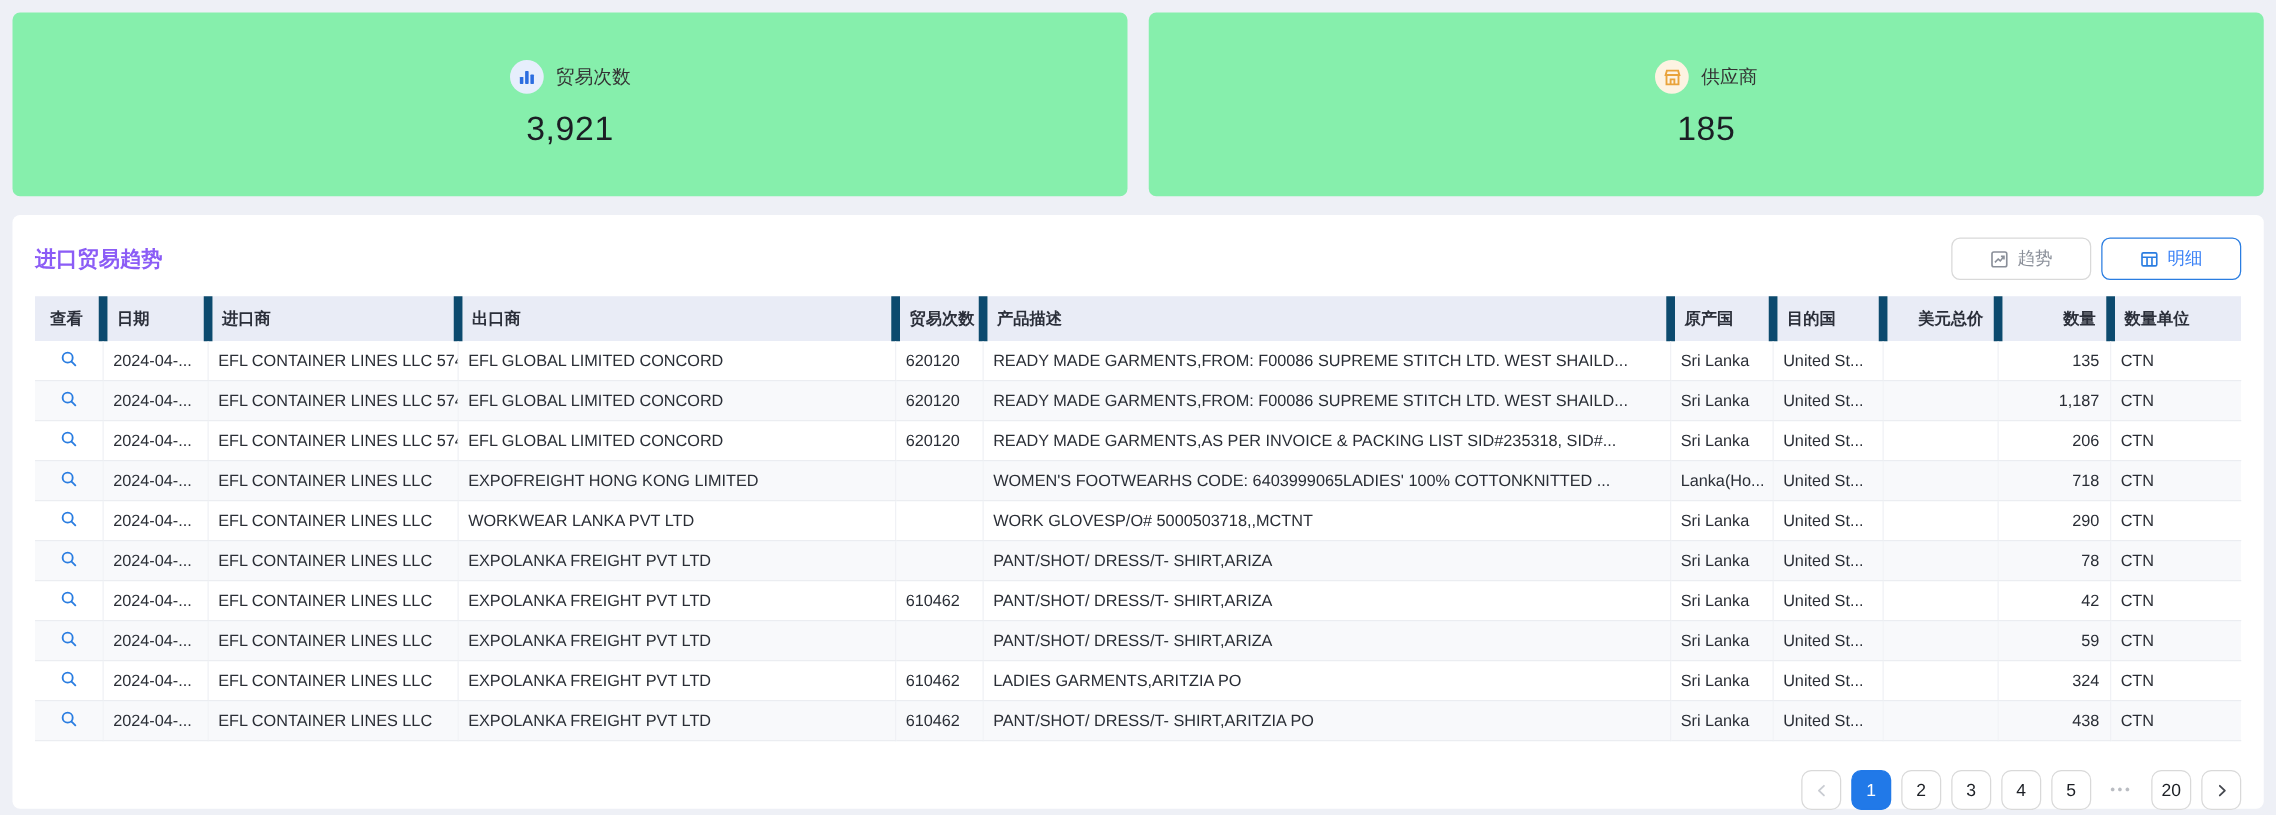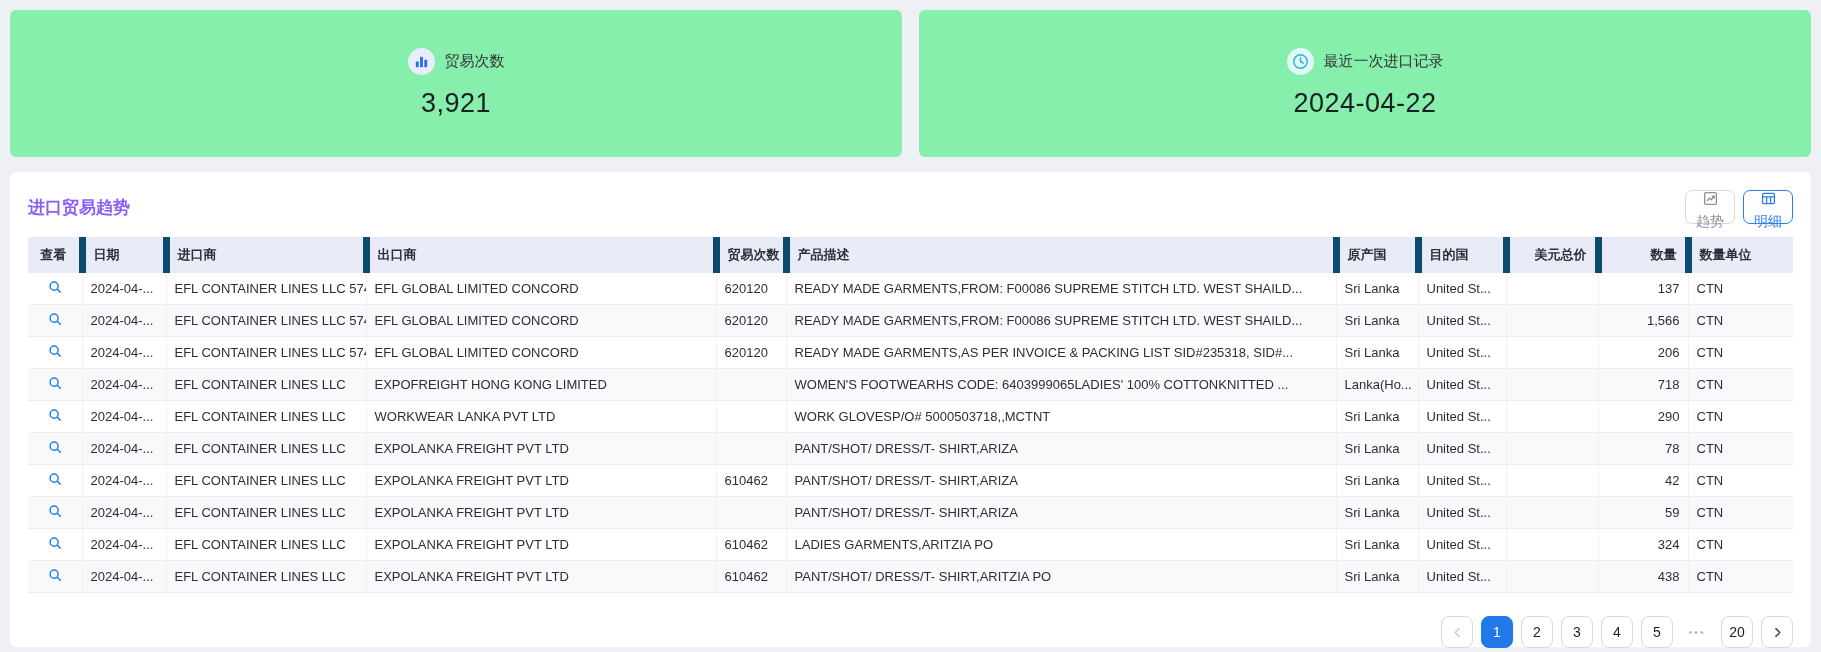--- a/index.html
+++ b/index.html
@@ -24,24 +24,24 @@
   .stat-value { font-size: 27px; color: #1b1e24; letter-spacing: 0.5px; }
   
   .panel {
     margin: 15px 10px 0 10px; background: #ffffff; border-radius: 6px;
     padding: 18px 18px 18px 18px; height: 475px;
   }
   .panel-header { display: flex; align-items: center; justify-content: space-between; margin-bottom: 13px; }
   .panel-title { font-size: 17px; font-weight: 600; color: #8b5cf6; }
   .toggle-group { display: flex; gap: 8px; }
   .toggle-btn {
-    height: 34px; padding: 0 10px; background: #fff;
+    height: 34px; padding: 0 30px; background: #fff;
     border: 1px solid #d9d9d9; border-radius: 7px;
     display: flex; align-items: center; gap: 7px;
-    font-size: 14px; color: #8a8f99; cursor: pointer; flex-direction: column;
+    font-size: 14px; color: #8a8f99; cursor: pointer;
   }
   .toggle-btn.active { border-color: #2a7de1; color: #3b82f6; }
   
   table { border-collapse: collapse; table-layout: fixed; width: 100%; }
   thead th {
     background: #e9ecf6; font-size: 13px; font-weight: bold; color: #2b2f3a;
     text-align: left; padding: 9px 8px; border-right: 7px solid #0c4a6e;
     white-space: nowrap; overflow: hidden;
   }
   thead th:last-child { border-right: none; }
@@ -87,29 +87,30 @@
               <rect x="11" y="6" width="3" height="8" rx="0.6"></rect>
             </g>
           </svg>
         </span>
         <span>贸易次数</span>
       </div>
       <div class="stat-value">3,921</div>
     </div>
     <div class="stat-card">
       <div class="stat-head">
-        <span class="stat-icon" style="background: rgb(226, 248, 248);">
-          <svg width="17" height="17" viewBox="0 0 16 16" fill="none" stroke="#2cb7c5" stroke-width="1.4">
-            <circle cx="8" cy="8" r="6.3"></circle>
-            <path d="M8 4.5 V8 L10.6 9.6" stroke-linecap="round"></path>
+        <span class="stat-icon" style="background: rgb(253, 243, 226);">
+          <svg width="16" height="16" viewBox="0 0 16 16" fill="none" stroke="#e9a33b" stroke-width="1.5">
+            <path d="M2.5 6 L3.5 2.5 H12.5 L13.5 6 Z"></path>
+            <path d="M3.2 6 V13.5 H12.8 V6"></path>
+            <path d="M6.5 13.5 V9.5 H9.5 V13.5"></path>
           </svg>
         </span>
-        <span>最近一次进口记录</span>
+        <span>供应商</span>
       </div>
-      <div class="stat-value">2024-04-22</div>
+      <div class="stat-value">185</div>
     </div>
   </div>
 
 <div class="panel">
   <div class="panel-header">
     <div class="panel-title">进口贸易趋势</div>
     <div class="toggle-group">
         <button class="toggle-btn">
           <span>
             <svg width="15" height="15" viewBox="0 0 16 16" fill="none" stroke="#8a8f99" stroke-width="1.4">
@@ -167,37 +168,37 @@
                 <path d="M10.6 10.6 L14 14" stroke-linecap="round"></path>
               </svg></span></td>
           <td>2024-04-...</td>
           <td>EFL CONTAINER LINES LLC 574</td>
           <td>EFL GLOBAL LIMITED CONCORD</td>
           <td>620120</td>
           <td>READY MADE GARMENTS,FROM: F00086 SUPREME STITCH LTD. WEST SHAILD...</td>
           <td>Sri Lanka</td>
           <td>United St...</td>
           <td class="al-right"></td>
-          <td class="al-right">137</td>
+          <td class="al-right">135</td>
           <td>CTN</td>
         </tr>
         <tr>
           <td class="al-center view-cell"><span style="display: inline-block;"><svg width="14" height="14" viewBox="0 0 16 16" fill="none" stroke="#2a7de1" stroke-width="1.7">
                 <circle cx="7" cy="7" r="4.6"></circle>
                 <path d="M10.6 10.6 L14 14" stroke-linecap="round"></path>
               </svg></span></td>
           <td>2024-04-...</td>
           <td>EFL CONTAINER LINES LLC 574</td>
           <td>EFL GLOBAL LIMITED CONCORD</td>
           <td>620120</td>
           <td>READY MADE GARMENTS,FROM: F00086 SUPREME STITCH LTD. WEST SHAILD...</td>
           <td>Sri Lanka</td>
           <td>United St...</td>
           <td class="al-right"></td>
-          <td class="al-right">1,566</td>
+          <td class="al-right">1,187</td>
           <td>CTN</td>
         </tr>
         <tr>
           <td class="al-center view-cell"><span style="display: inline-block;"><svg width="14" height="14" viewBox="0 0 16 16" fill="none" stroke="#2a7de1" stroke-width="1.7">
                 <circle cx="7" cy="7" r="4.6"></circle>
                 <path d="M10.6 10.6 L14 14" stroke-linecap="round"></path>
               </svg></span></td>
           <td>2024-04-...</td>
           <td>EFL CONTAINER LINES LLC 574</td>
           <td>EFL GLOBAL LIMITED CONCORD</td>

